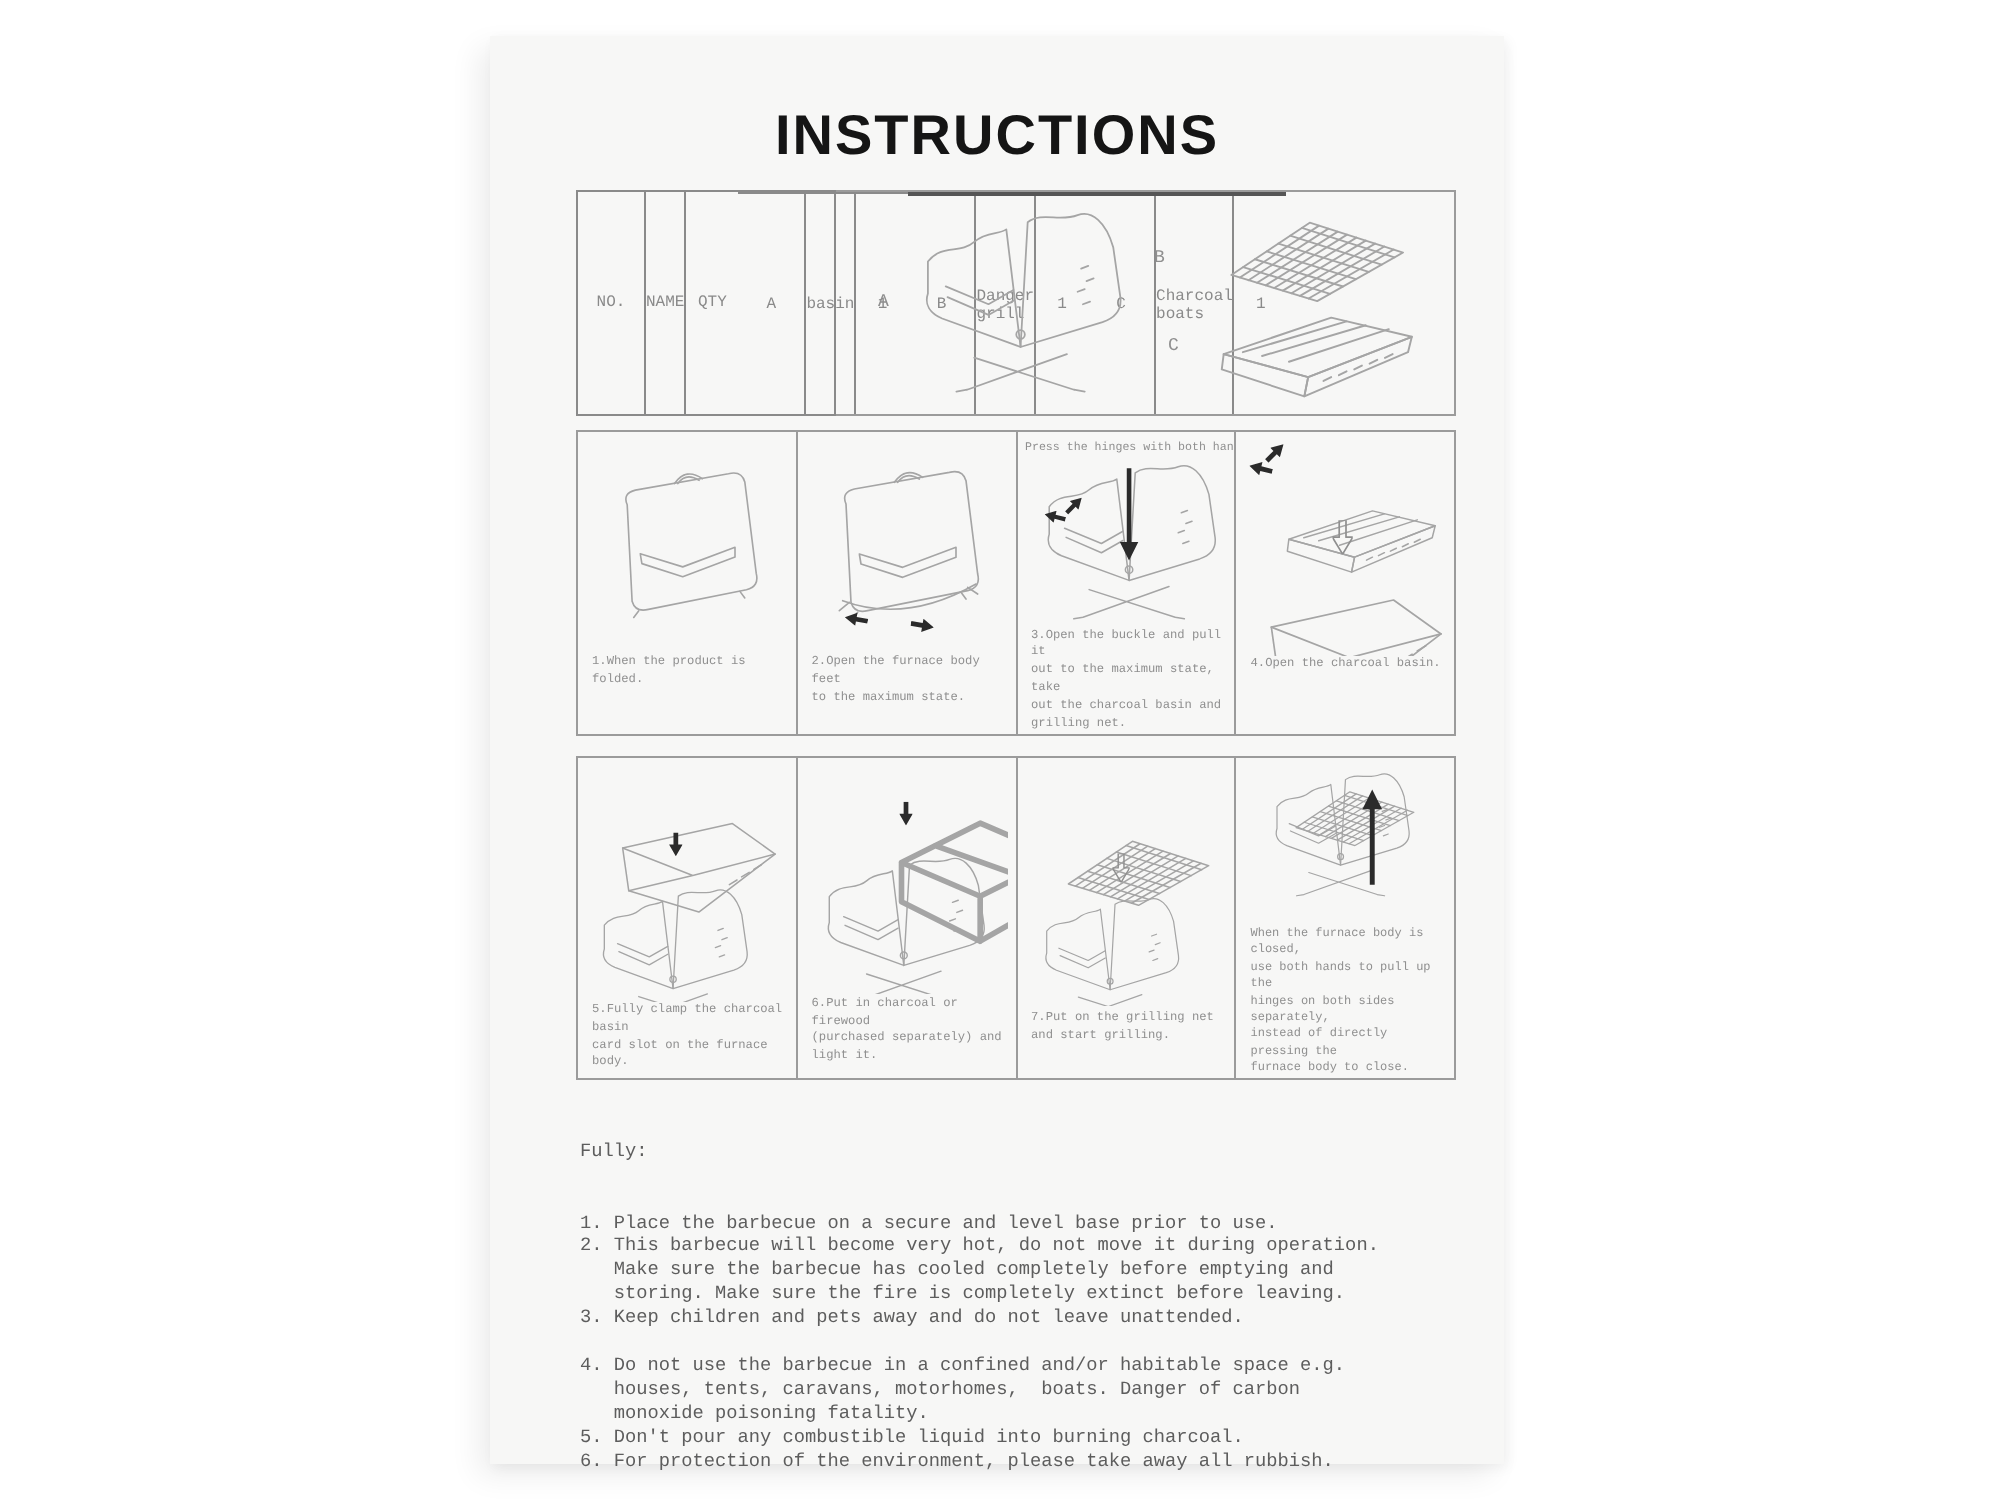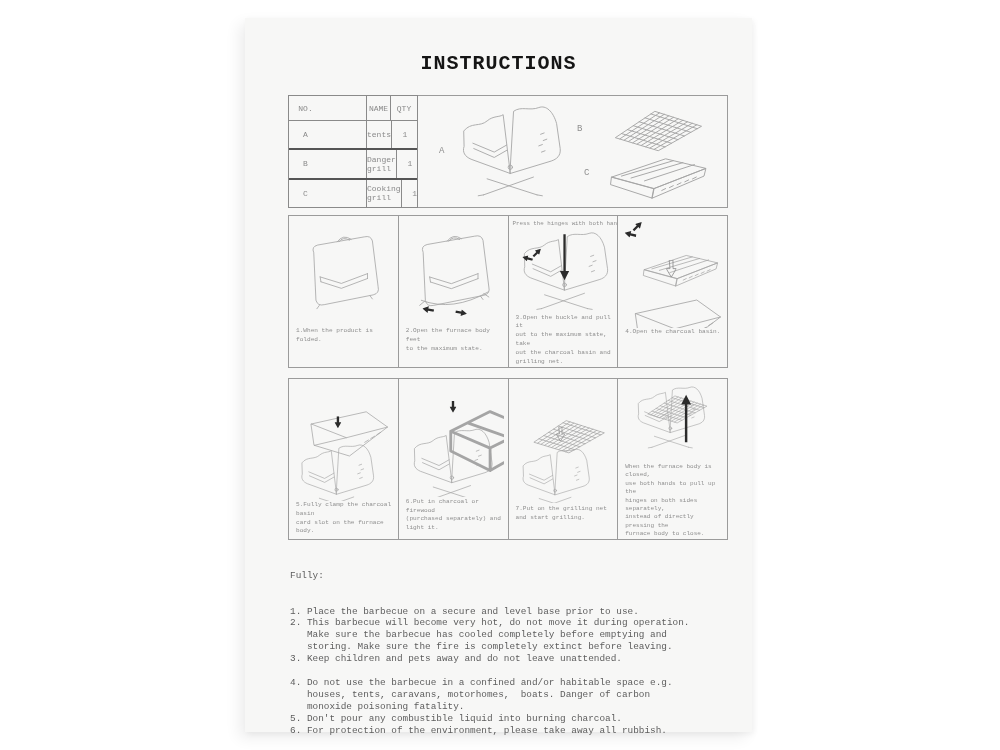--- a/index.html
+++ b/index.html
@@ -1,49 +1,49 @@
 <!DOCTYPE html>
 <html><head>
 <meta charset="utf-8">
 <style>
   html,body{margin:0;padding:0;}
   body{width:1000px;height:750px;background:#ffffff;position:relative;overflow:hidden;
        font-family:"Liberation Mono",monospace;}
   .sheet{position:absolute;left:245px;top:18px;width:507px;height:714px;background:#f7f7f6;
          box-shadow:-6px 6px 14px rgba(0,0,0,.07), 2px 2px 6px rgba(0,0,0,.05);}
   .title{position:absolute;top:34px;left:0;width:100%;text-align:center;
-         font-family:Liberation Mono, monospace;font-weight:bold;font-size:20px;
+         font-family:Liberation Sans, sans-serif;font-weight:bold;font-size:28px;
          letter-spacing:1px;color:#151515;}
   .panel{position:absolute;border:1px solid #9b9b9b;box-sizing:border-box;background:#f7f7f6;}
   #parts{left:43px;top:77px;width:440px;height:113px;}
   #row1{left:43px;top:197px;width:440px;height:153px;display:flex;}
   #row2{left:43px;top:360px;width:440px;height:162px;display:flex;}
   .cell{flex:1;position:relative;border-right:1px solid #9b9b9b;display:flex;
         flex-direction:column;overflow:hidden;}
   .cell:last-child{border-right:none;}
   .artwrap{flex:1;display:flex;align-items:center;justify-content:center;}
   .cap{font:6.1px/1.45 "Liberation Mono",monospace;color:#8f8f8f;white-space:pre-line;
        padding:0 4px 6px 7px;}
   #row1 .cap{min-height:34px;}
   #row2 .cap{min-height:28px;}
   .hint{font:5.8px/1.3 "Liberation Mono",monospace;color:#8f8f8f;white-space:nowrap;
         padding:4px 0 0 4px;}
   .warn{font:6px/1.4 "Liberation Mono",monospace;color:#8f8f8f;white-space:pre-line;
         padding:0 3px 3px 7px;}
   
   .ptable{position:absolute;left:-1px;top:-1px;bottom:-1px;width:128px;display:flex;
-          flex-direction:column;border:1px solid #8a8a8a;}
+          flex-direction:row;border:1px solid #8a8a8a;}
   .trow{flex:1;display:flex;border-top:1px solid #8a8a8a;}
   .trow.head{flex:0 0 24px;border-top:none;}
   .trow.thick{border-top:2px solid #555;}
   .tc{display:flex;align-items:center;justify-content:center;border-left:1px solid #8a8a8a;
       font:8px "Liberation Mono",monospace;color:#8a8a8a;}
   .tc:first-child{border-left:none;}
   .tc.c-no{flex:0 0 33px;}
-  .tc.c-name{flex:1;margin-left:44px;}
+  .tc.c-name{flex:1;}
   .tc.c-qty{flex:0 0 26px;}
   .dlabel{position:absolute;font:9px "Liberation Mono",monospace;color:#8f8f8f;}
   
   #notes{position:absolute;left:45px;top:528px;width:436px;color:#5d5d5d;
          font:9.4px/11.9px "Liberation Mono",monospace;white-space:pre;}
   
   svg.art{fill:none;stroke:#a5a5a5;stroke-width:1;stroke-linecap:round;stroke-linejoin:round;}
   .solid{fill:#2b2b2b;stroke:none;}
   .hollow{fill:none;stroke:#8f8f8f;}
   .absart{position:absolute;}
@@ -102,31 +102,31 @@
 
   <div class="panel" id="parts">
     <div class="ptable">
       <div class="trow head">
         <div class="tc c-no">NO.</div>
         <div class="tc c-name">NAME</div>
         <div class="tc c-qty">QTY</div>
       </div>
       <div class="trow">
         <div class="tc c-no">A</div>
-        <div class="tc c-name">tents</div>
+        <div class="tc c-name">basin</div>
         <div class="tc c-qty">1</div>
       </div>
       <div class="trow thick">
         <div class="tc c-no">B</div>
         <div class="tc c-name">Danger grill</div>
         <div class="tc c-qty">1</div>
       </div>
       <div class="trow thick">
         <div class="tc c-no">C</div>
-        <div class="tc c-name">Cooking grill</div>
+        <div class="tc c-name">Charcoal boats</div>
         <div class="tc c-qty">1</div>
       </div>
     </div>
     <span class="dlabel" style="left:150px;top:50px">A</span>
     <span class="dlabel" style="left:288px;top:28px">B</span>
     <span class="dlabel" style="left:295px;top:72px">C</span>
     <svg class="art absart" style="left:162px;top:8px" width="115" height="98" viewBox="0 0 120 110">
         <use href="#s-vbody"></use>
       </svg>
     <svg class="art absart" style="left:305px;top:6px" width="118" height="56" viewBox="0 0 120 60">

